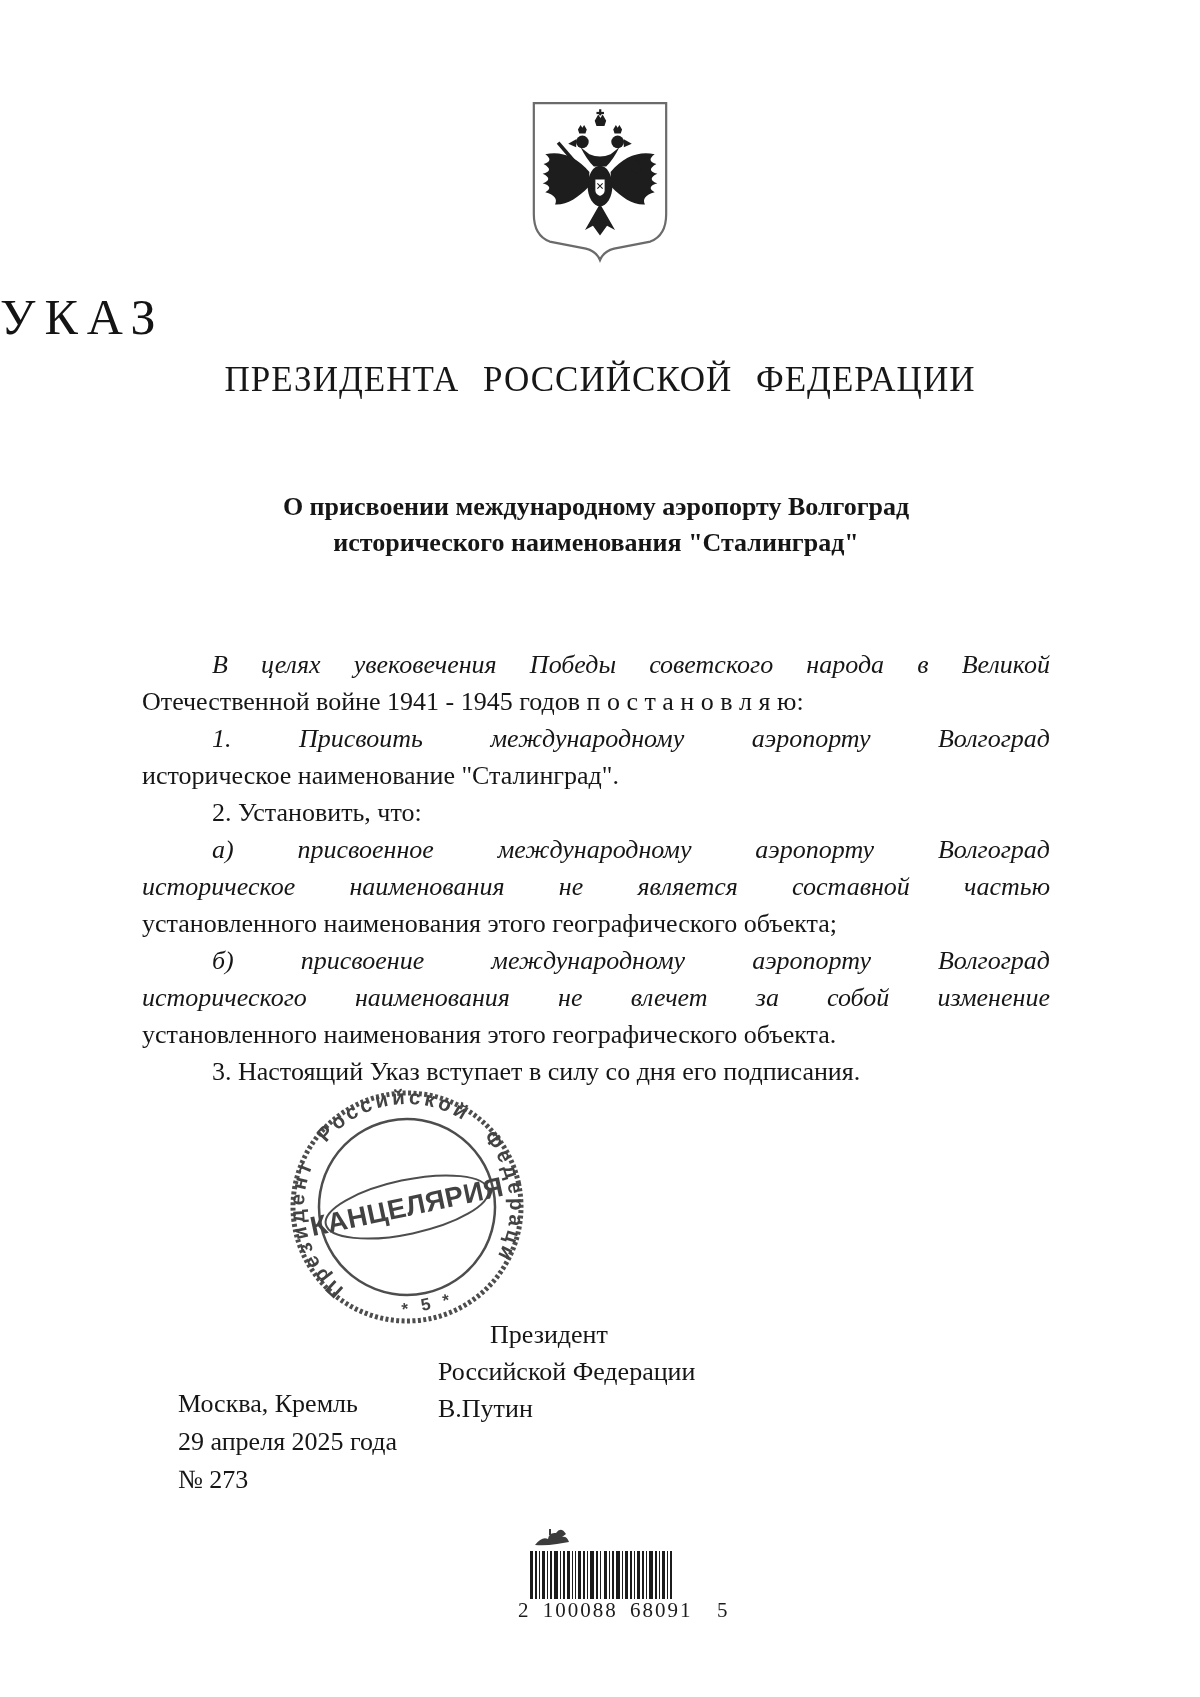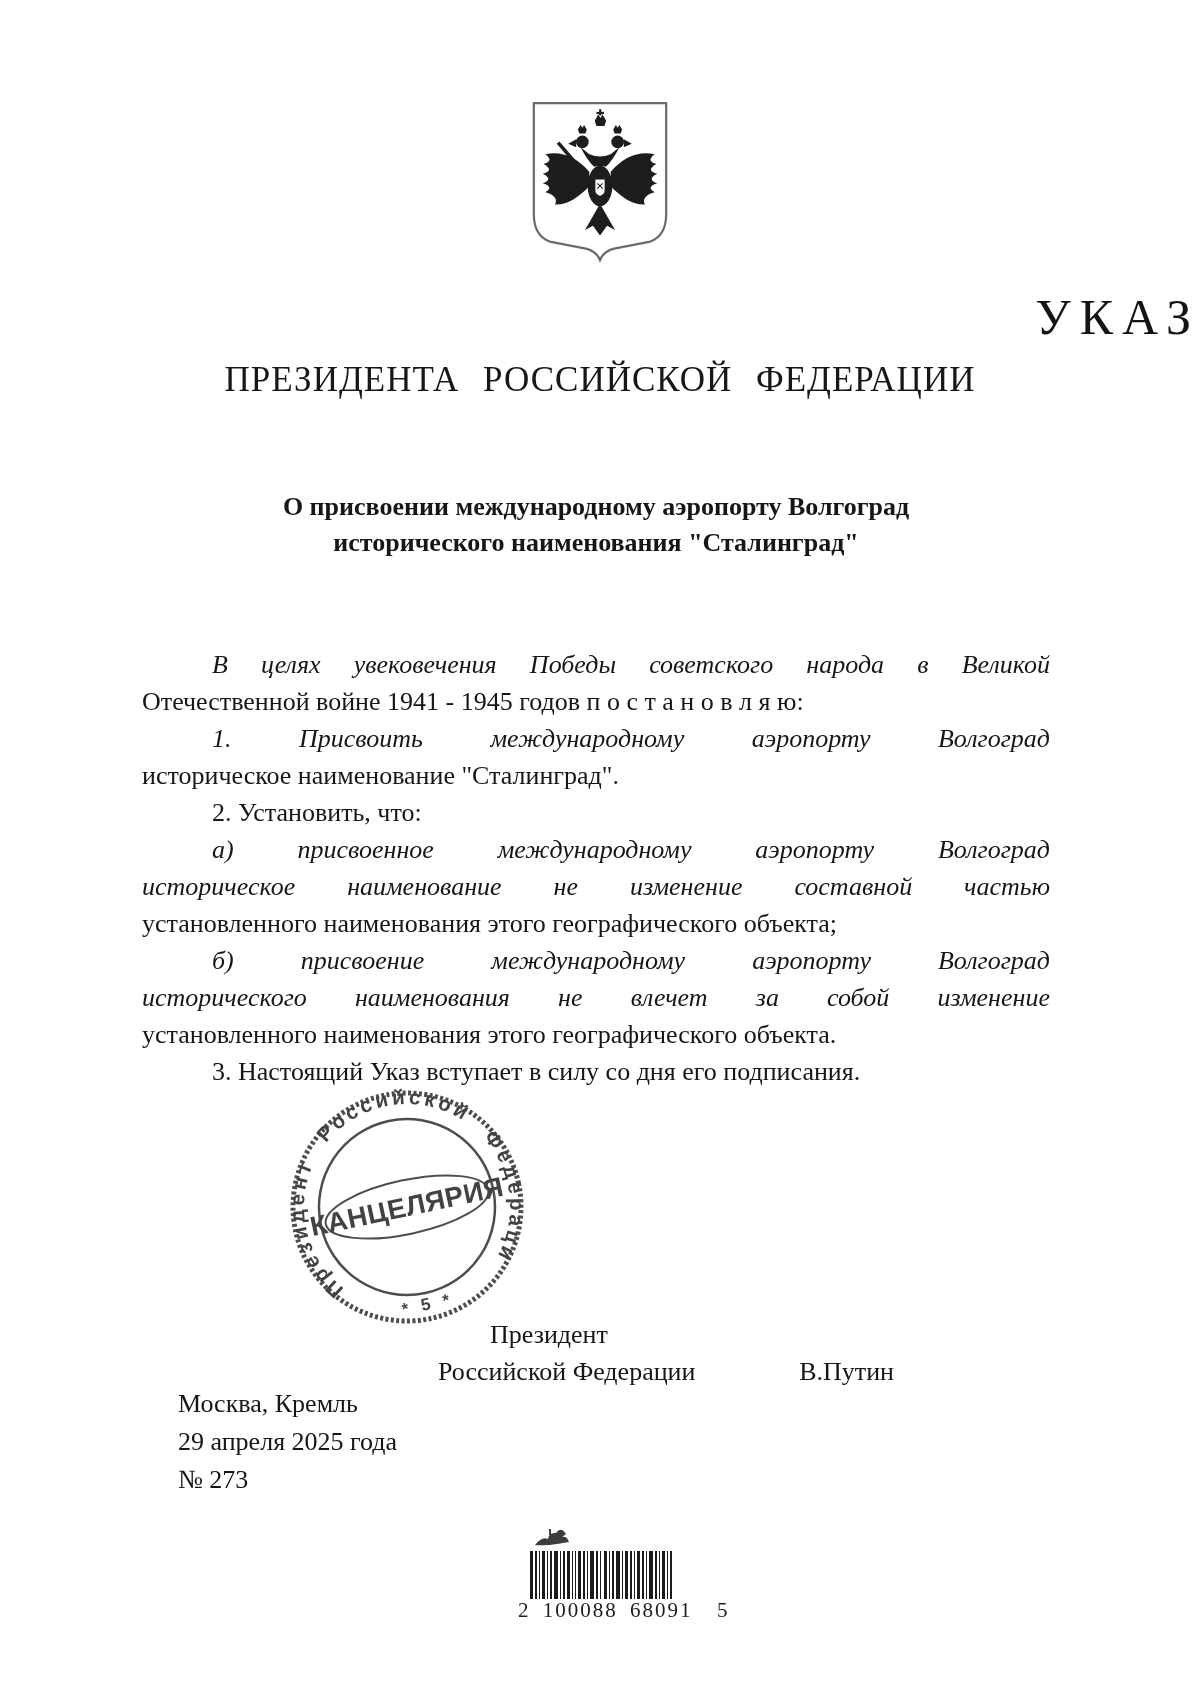--- a/index.html
+++ b/index.html
@@ -10,21 +10,21 @@
     background:#ffffff;
     font-family:"Liberation Serif","DejaVu Serif",serif;
     color:#161616;
     overflow:hidden;
   }
   
   .coa{position:absolute;left:525px;top:95px;width:150px;height:182px;}
   
   .title{
     position:absolute;left:0;top:288px;width:1200px;
-    text-align:right;font-size:50px;letter-spacing:9px;
+    text-align:left;font-size:50px;letter-spacing:9px;
     font-weight:500;color:#141414;
   }
   .subtitle{
     position:absolute;left:0;top:360px;width:1200px;
     text-align:center;font-size:35px;letter-spacing:1px;word-spacing:14px;
     color:#171717;
   }
   .subject{
     position:absolute;left:142px;top:489px;width:908px;
     text-align:center;font-weight:bold;font-size:26px;line-height:36px;
@@ -33,21 +33,21 @@
   .body{position:absolute;left:142px;top:646px;width:908px;}
   .bl{font-size:26px;line-height:37px;white-space:normal;}
   .bl.j{text-align:justify;text-align-last:justify;font-style:italic;}
   .bl.ind{text-indent:70px;}
   
   .stamp{position:absolute;left:282px;top:1082px;width:250px;height:250px;opacity:.9;z-index:3;}
   .stamp text{font-family:"Liberation Sans","DejaVu Sans",sans-serif;fill:#2e2e2e;}
   
   .sig{position:absolute;left:438px;top:1272px;width:456px;font-size:26px;line-height:37px;z-index:1;margin-top:44px;}
   .sig .l1{padding-left:52px;}
-  .sig .l2{display:flex;justify-content:space-between;}
+  .sig .l2{display:flex;justify-content:space-between;flex-direction:column;}
   
   .issue{position:absolute;left:140px;top:1385px;font-size:26px;line-height:38px;margin-left:38px;}
   
   .printmark{position:absolute;left:533px;top:1527px;width:38px;height:20px;}
   .barcode{position:absolute;left:530px;top:1551px;width:142px;height:48px;}
   .barcode-number{
     position:absolute;left:518px;top:1598px;width:180px;
     text-align:center;font-size:21px;letter-spacing:2px;word-spacing:5px;
     white-space:pre;color:#1c1c1c;
   }
@@ -101,21 +101,21 @@
     <div>исторического наименования "Сталинград"</div>
   </div>
 
   <div class="body">
     <div class="bl j ind">В целях увековечения Победы советского народа в Великой</div>
     <div class="bl">Отечественной войне 1941 - 1945 годов п о с т а н о в л я ю:</div>
     <div class="bl j ind">1. Присвоить международному аэропорту Волгоград</div>
     <div class="bl">историческое наименование "Сталинград".</div>
     <div class="bl ind">2. Установить, что:</div>
     <div class="bl j ind">а) присвоенное международному аэропорту Волгоград</div>
-    <div class="bl j">историческое наименование не изменение составной частью</div>
+    <div class="bl j">историческое наименования не является составной частью</div>
     <div class="bl">установленного наименования этого географического объекта;</div>
     <div class="bl j ind">б) присвоение международному аэропорту Волгоград</div>
     <div class="bl j">исторического наименования не влечет за собой изменение</div>
     <div class="bl">установленного наименования этого географического объекта.</div>
     <div class="bl ind">3. Настоящий Указ вступает в силу со дня его подписания.</div>
   </div>
 
   <svg class="stamp" viewBox="0 0 250 250">
     <g transform="rotate(-12 125 125)">
       <circle cx="125" cy="125" r="114" fill="none" stroke="#3a3a3a" stroke-width="5" stroke-dasharray="3 2.4"></circle>

